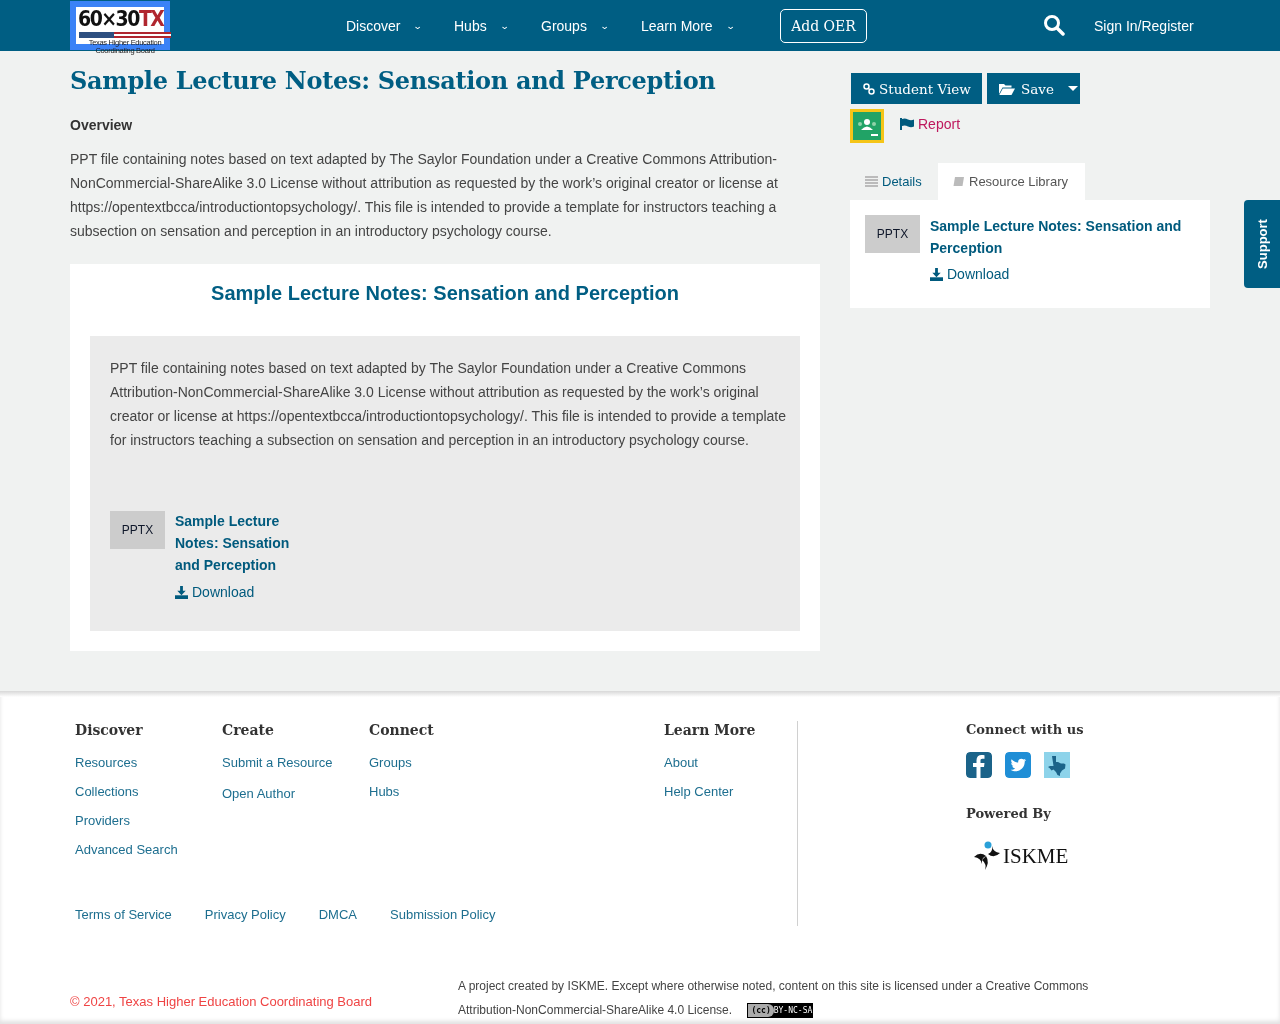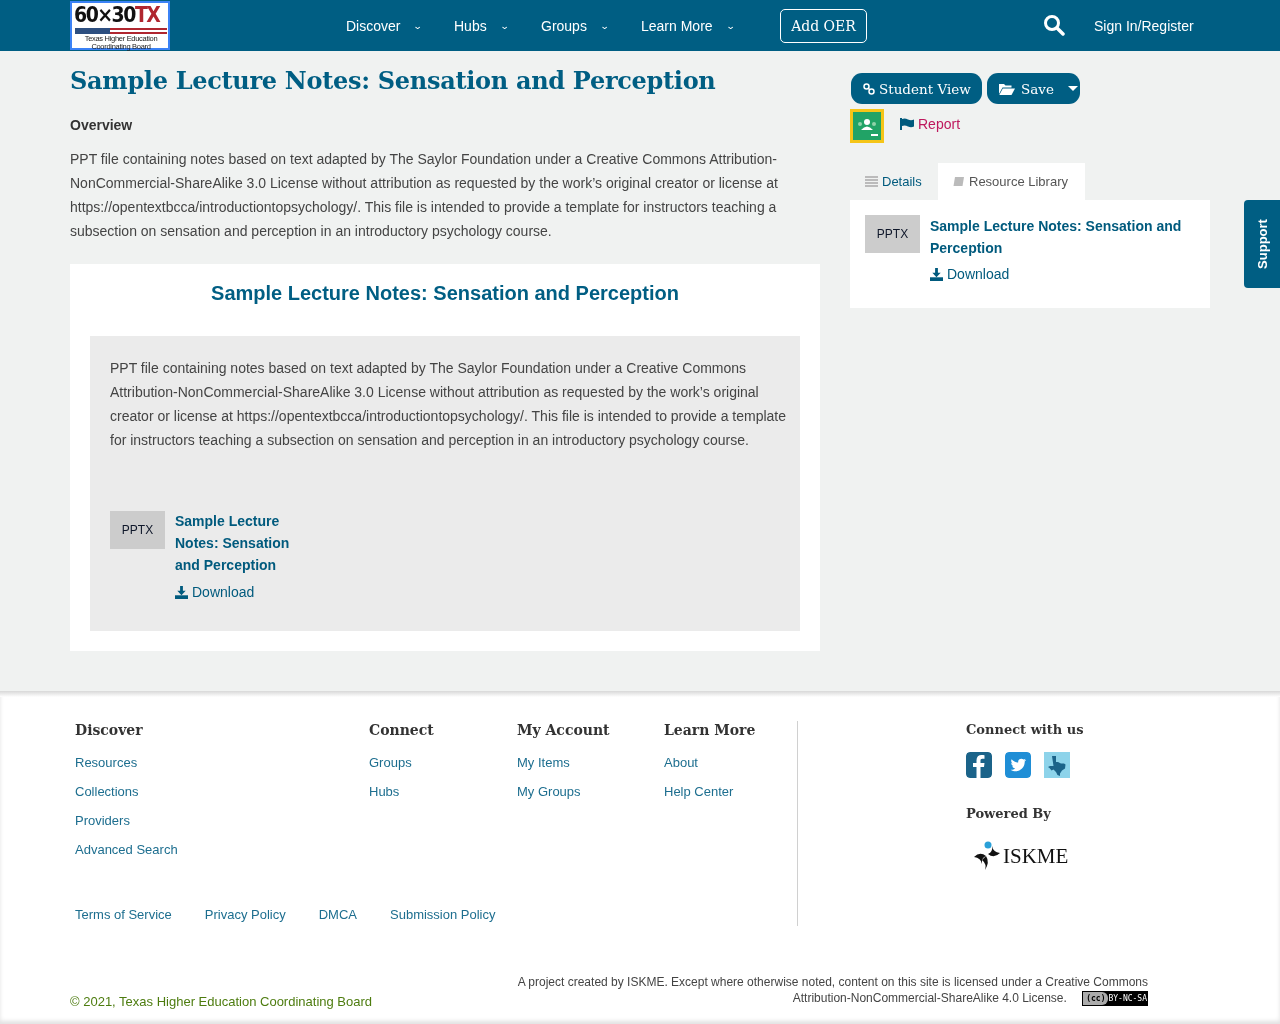--- a/index.html
+++ b/index.html
@@ -2,21 +2,21 @@
 <html><head>
 <meta charset="utf-8">
 <style>
   * { box-sizing: border-box; margin: 0; padding: 0; }
   html, body { width: 1280px; height: 1024px; overflow: hidden; }
   body { font-family: "DejaVu Sans", sans-serif; background: #f0f2f1; color: #333; position: relative; }
   a { color: #005a7d; text-decoration: none; }
 
   
   .topbar { position: absolute; left: 0; top: 0; width: 1280px; height: 51px; background: #005e83; }
-  .logo { position: absolute; left: 70px; top: 1px; width: 100px; height: 49px; background: #fff; border: 2px solid #3b82f6; }
+  .logo { position: absolute; left: 70px; top: 1px; width: 100px; height: 49px; background: #fff; border: 6px solid #3b82f6; }
   .logo .big { position: absolute; left: 2px; top: 0px; font-family: "DejaVu Sans Condensed", "DejaVu Sans", sans-serif; font-weight: bold; font-size: 21px; letter-spacing: -1.5px; color: #111; line-height: 24px; white-space: nowrap; }
   .logo .big .tx { color: #b0262f; }
   .logo .flag { position: absolute; left: 3px; top: 25px; width: 92px; height: 6px; background: linear-gradient(90deg, #2d4f80 0 38%, #b0262f 38% 100%); }
   .logo .flag::after { content: ""; position: absolute; left: 38%; right: 0; top: 2px; height: 2px; background: #fff; }
   .logo .small { position: absolute; left: 0; width: 98px; text-align: center; font-size: 7.5px; line-height: 8px; color: #222; letter-spacing: -0.3px; font-family: "Liberation Sans", sans-serif; }
   .logo .s1 { top: 32px; }
   .logo .s2 { top: 40px; }
 
   .nav-item { position: absolute; top: 0; height: 51px; display: flex; align-items: center; color: #fff; font-size: 14px; font-family: "Liberation Sans", sans-serif; }
   .nav-item .chev { margin-left: 14px; font-size: 9px; display: inline-block; transform: scaleX(1.3); }
@@ -32,21 +32,21 @@
   .card { position: absolute; left: 70px; top: 264px; width: 750px; height: 387px; background: #fff; }
   .card-title { position: absolute; left: 0; top: 18px; width: 750px; text-align: center; font-weight: bold; font-size: 20px; color: #005e83; font-family: "Liberation Sans", sans-serif; }
   .card-inner { position: absolute; left: 20px; top: 72px; width: 710px; height: 295px; background: #ebebeb; }
   .card-desc { position: absolute; left: 20px; top: 20px; width: 680px; font-size: 14px; line-height: 24px; color: #444; font-family: "Liberation Sans", sans-serif; }
   .file-badge { position: absolute; width: 55px; height: 38px; background: #cccccc; color: #0f172a; font-size: 12px; display: flex; align-items: center; justify-content: center; font-family: "Liberation Sans", sans-serif; }
   .file-link { position: absolute; font-weight: bold; font-size: 14px; line-height: 22px; color: #005a7d; font-family: "Liberation Sans", sans-serif; }
   .download { position: absolute; font-size: 14px; color: #005a7d; display: flex; align-items: center; gap: 4px; font-family: "Liberation Sans", sans-serif; }
   .dl-icon { width: 13px; height: 13px; }
 
   
-  .btn { position: absolute; height: 31px; background: #005e83; color: #fff; border-radius: 11px; display: flex; align-items: center; font-family: "DejaVu Serif", serif; font-size: 13.5px; }
+  .btn { position: absolute; height: 31px; background: #005e83; color: #fff; border-radius: 0; display: flex; align-items: center; font-family: "DejaVu Serif", serif; font-size: 13.5px; }
   .btn-student { left: 851px; top: 73px; width: 131px; padding-left: 12px; gap: 4px; }
   .btn-save { left: 987px; top: 73px; width: 93px; padding-left: 12px; gap: 6px; }
   .caret { width: 0; height: 0; border-left: 5px solid transparent; border-right: 5px solid transparent; border-top: 5px solid #fff; margin-left: 8px; }
   .classroom { position: absolute; left: 850px; top: 109px; width: 34px; height: 34px; border: 3px solid #f5c518; background: #21a366; }
   .report { position: absolute; left: 900px; top: 116px; font-size: 14px; color: #be185d; display: flex; align-items: center; gap: 4px; font-family: "Liberation Sans", sans-serif; }
   .tab { position: absolute; top: 163px; height: 37px; display: flex; align-items: center; font-size: 13px; font-family: "Liberation Sans", sans-serif; gap: 4px; }
   .tab-details { left: 850px; width: 88px; padding-left: 15px; color: #005a7d; }
   .tab-library { left: 938px; width: 147px; padding-left: 15px; color: #555; background: #fff; }
   .lib-panel { position: absolute; left: 850px; top: 200px; width: 360px; height: 108px; background: #fff; }
 
@@ -57,22 +57,22 @@
   .footer { position: absolute; left: 0; top: 691px; width: 1280px; height: 333px; background: #fff; box-shadow: 0 -3px 4px rgba(0,0,0,0.12) inset; }
   .footer::before { content: ""; position: absolute; left: 0; top: 0; width: 100%; height: 6px; background: linear-gradient(#d8d8d8, #fff); }
   .fcol { position: absolute; top: 31px; }
   .fcol h4 { font-family: "DejaVu Serif", serif; font-weight: bold; font-size: 14px; color: #333; margin-bottom: 10px; }
   .fcol a { display: block; font-size: 13px; line-height: 29px; color: #1d6e8f; font-family: "Liberation Sans", sans-serif; }
   .fdivider { position: absolute; left: 797px; top: 30px; width: 1px; height: 205px; background: #d0d0d0; }
   .fh { position: absolute; font-family: "DejaVu Serif", serif; font-weight: bold; font-size: 13px; color: #333; }
   .social { position: absolute; top: 61px; width: 26px; height: 26px; border-radius: 4px; }
   .bottom-links { position: absolute; left: 75px; top: 216px; display: flex; gap: 0; }
   .bottom-links a { font-size: 13px; color: #1d6e8f; margin-right: 33px; font-family: "Liberation Sans", sans-serif; }
-  .copyright { position: absolute; left: 70px; top: 303px; font-size: 13px; color: #4d7c0f; font-family: "Liberation Sans", sans-serif; }
-  .license { position: absolute; left: 458px; top: 283px; width: 690px; font-size: 12px; line-height: 16px; color: #444; font-family: "Liberation Sans", sans-serif; text-align: right; }
+  .copyright { position: absolute; left: 70px; top: 303px; font-size: 13px; color: #ef4444; font-family: "Liberation Sans", sans-serif; }
+  .license { position: absolute; left: 458px; top: 283px; width: 690px; font-size: 12px; line-height: 24px; color: #444; font-family: "Liberation Sans", sans-serif; }
   .cc-badge { display: inline-flex; align-items: center; margin-left: 12px; vertical-align: middle; height: 15px; border: 1px solid #000; background: #000; color: #fff; font-size: 8px; font-family: "DejaVu Sans Mono", monospace; }
   .cc-badge .cc { background: #ababab; color: #000; padding: 0 3px; height: 13px; display: flex; align-items: center; font-weight: bold; border-radius: 0 6px 6px 0; }
   .cc-badge .terms { padding: 0 0; }
 </style>
 </head>
 <body>
 
 <div class="topbar">
   <div class="logo">
     <div class="big"><span>60×30</span><span class="tx">TX</span></div>
@@ -197,29 +197,29 @@
 </div>
 
 <div class="footer">
   <div class="fcol" style="left:75px">
     <h4>Discover</h4>
     <a>Resources</a>
     <a>Collections</a>
     <a>Providers</a>
     <a>Advanced Search</a>
   </div>
+  <div class="fcol" style="left:222px">
+    <h4>Create</h4>
+    <a>Submit a Resource</a>
+    <a style="margin-top:2px">Open Author</a>
+  </div>
   <div class="fcol" style="left:369px">
     <h4>Connect</h4>
     <a>Groups</a>
     <a>Hubs</a>
-  </div>
-  <div class="fcol" style="left:517px">
-    <h4>My Account</h4>
-    <a>My Items</a>
-    <a>My Groups</a>
   </div>
   <div class="fcol" style="left:664px">
     <h4>Learn More</h4>
     <a>About</a>
     <a>Help Center</a>
   </div>
 
   <div class="fdivider"></div>
 
   <div class="fh" style="left:966px; top:31px;">Connect with us</div>

